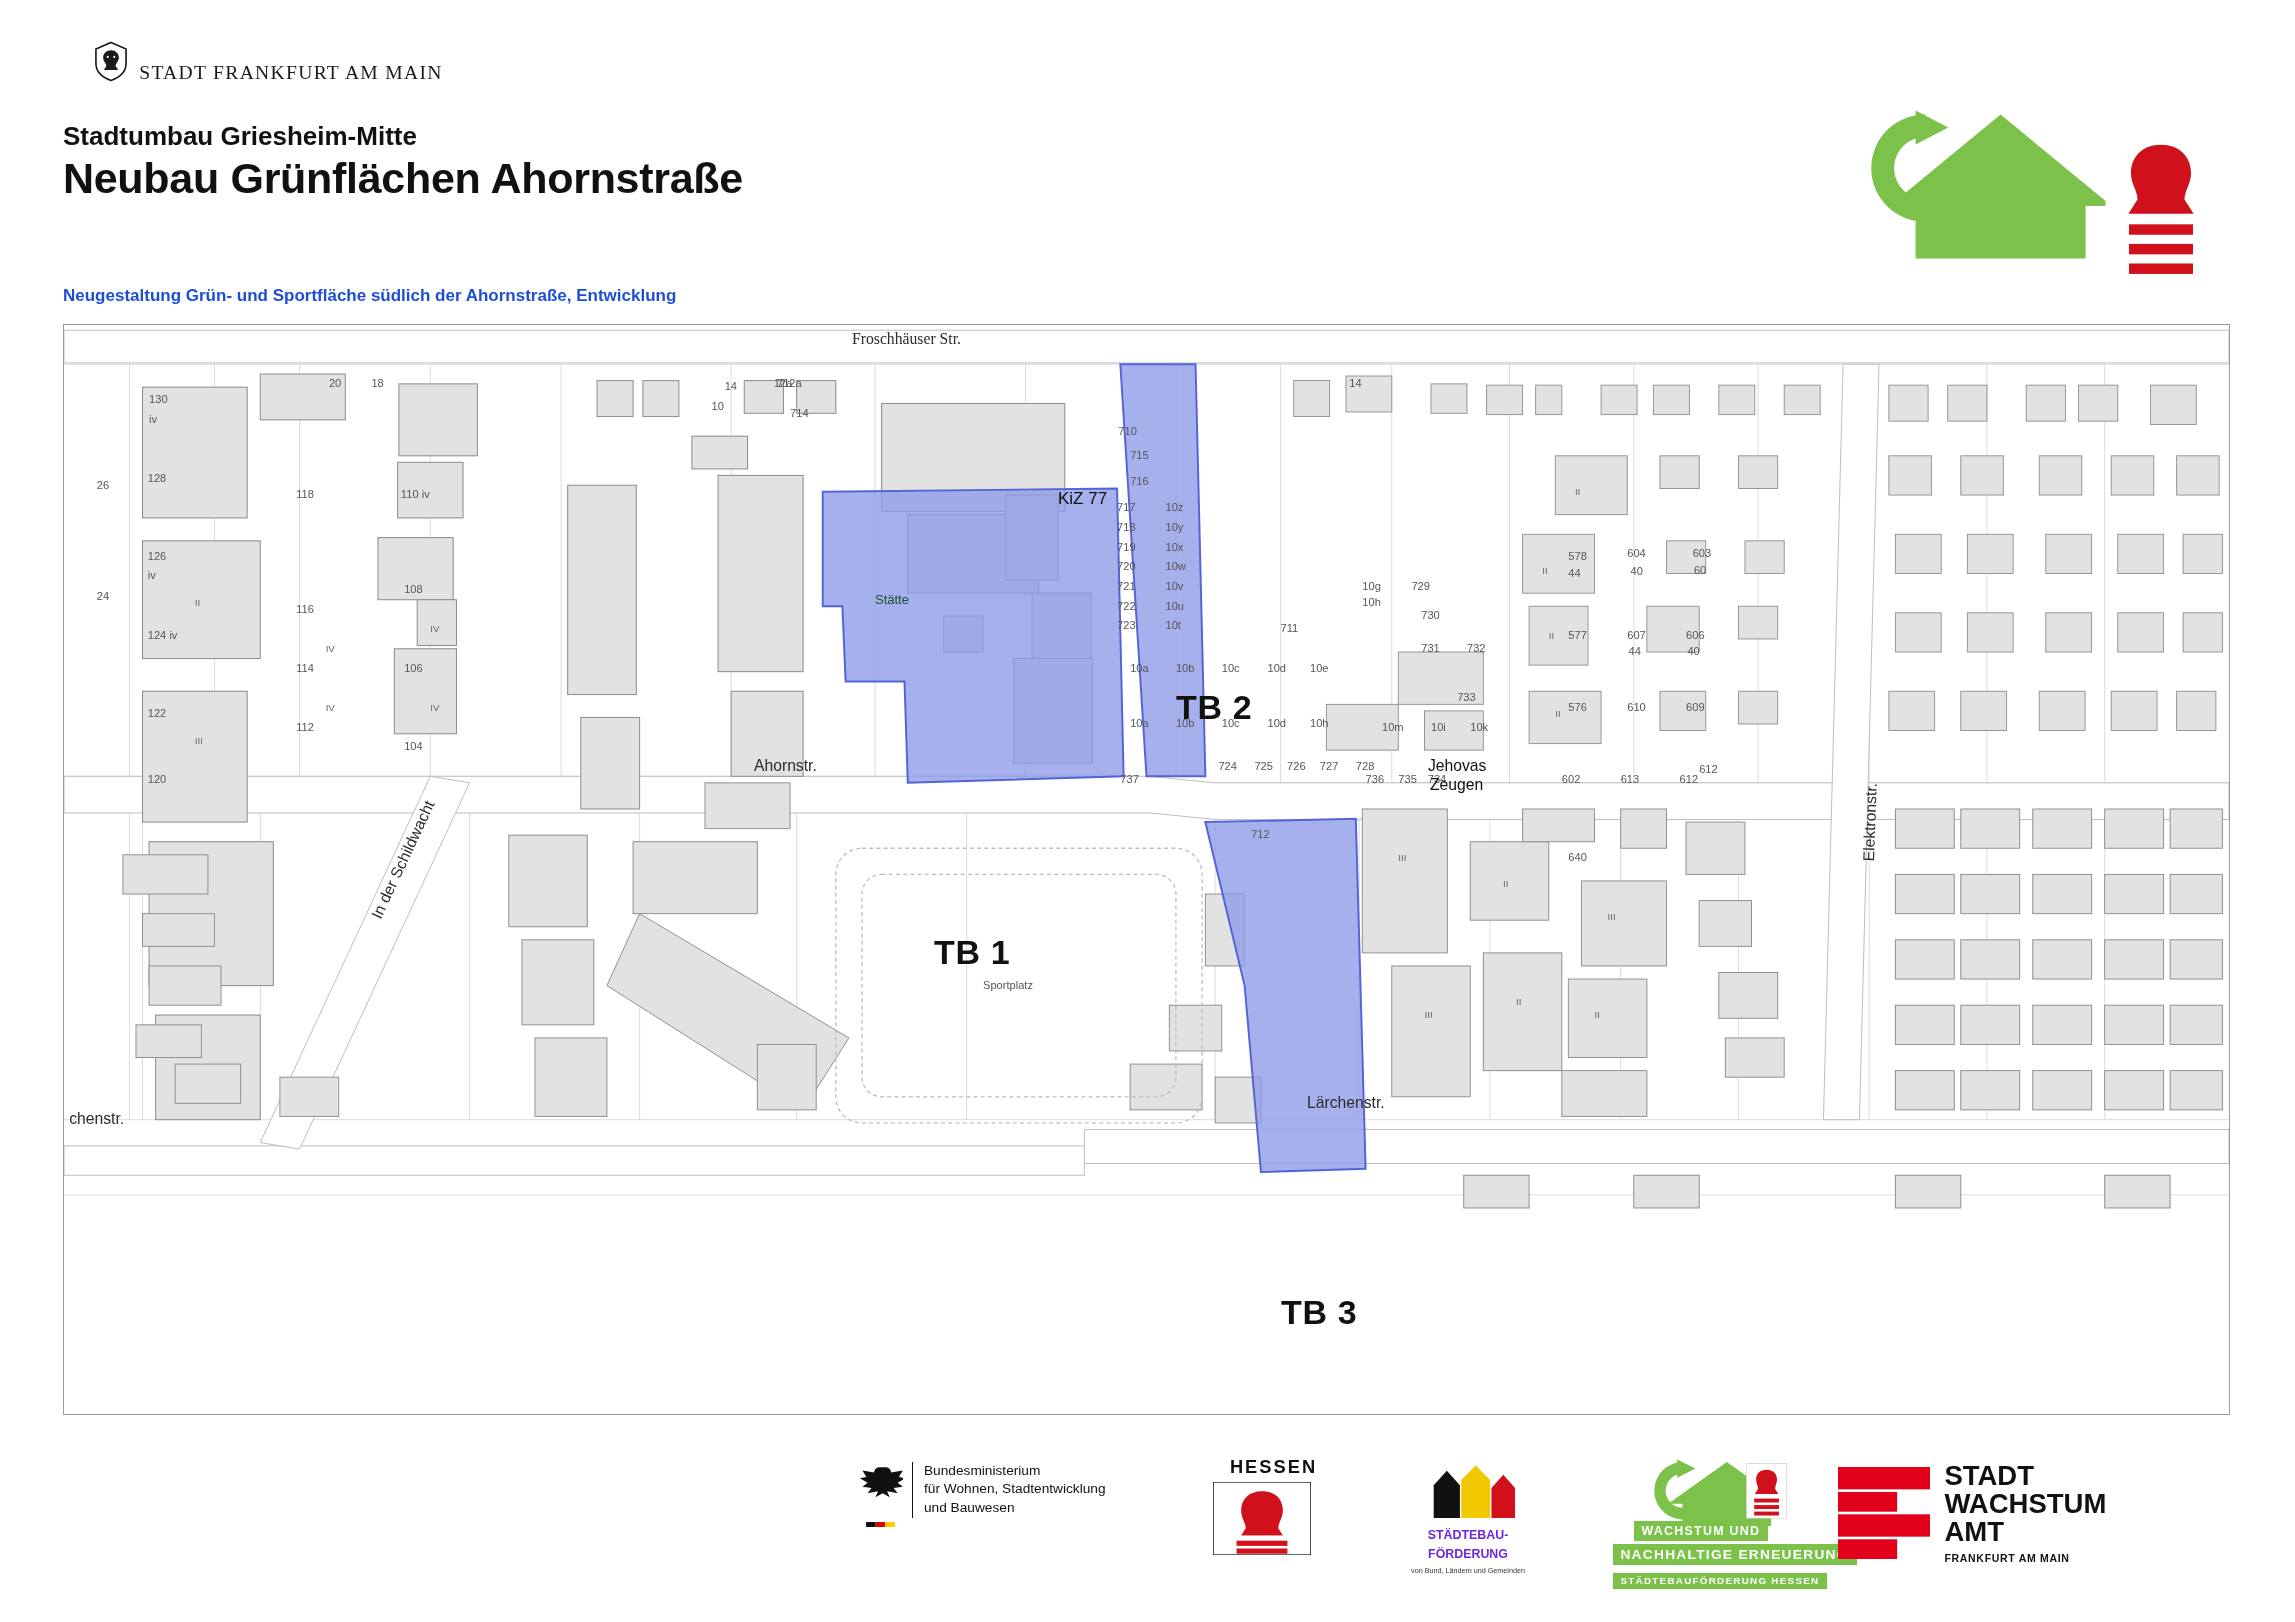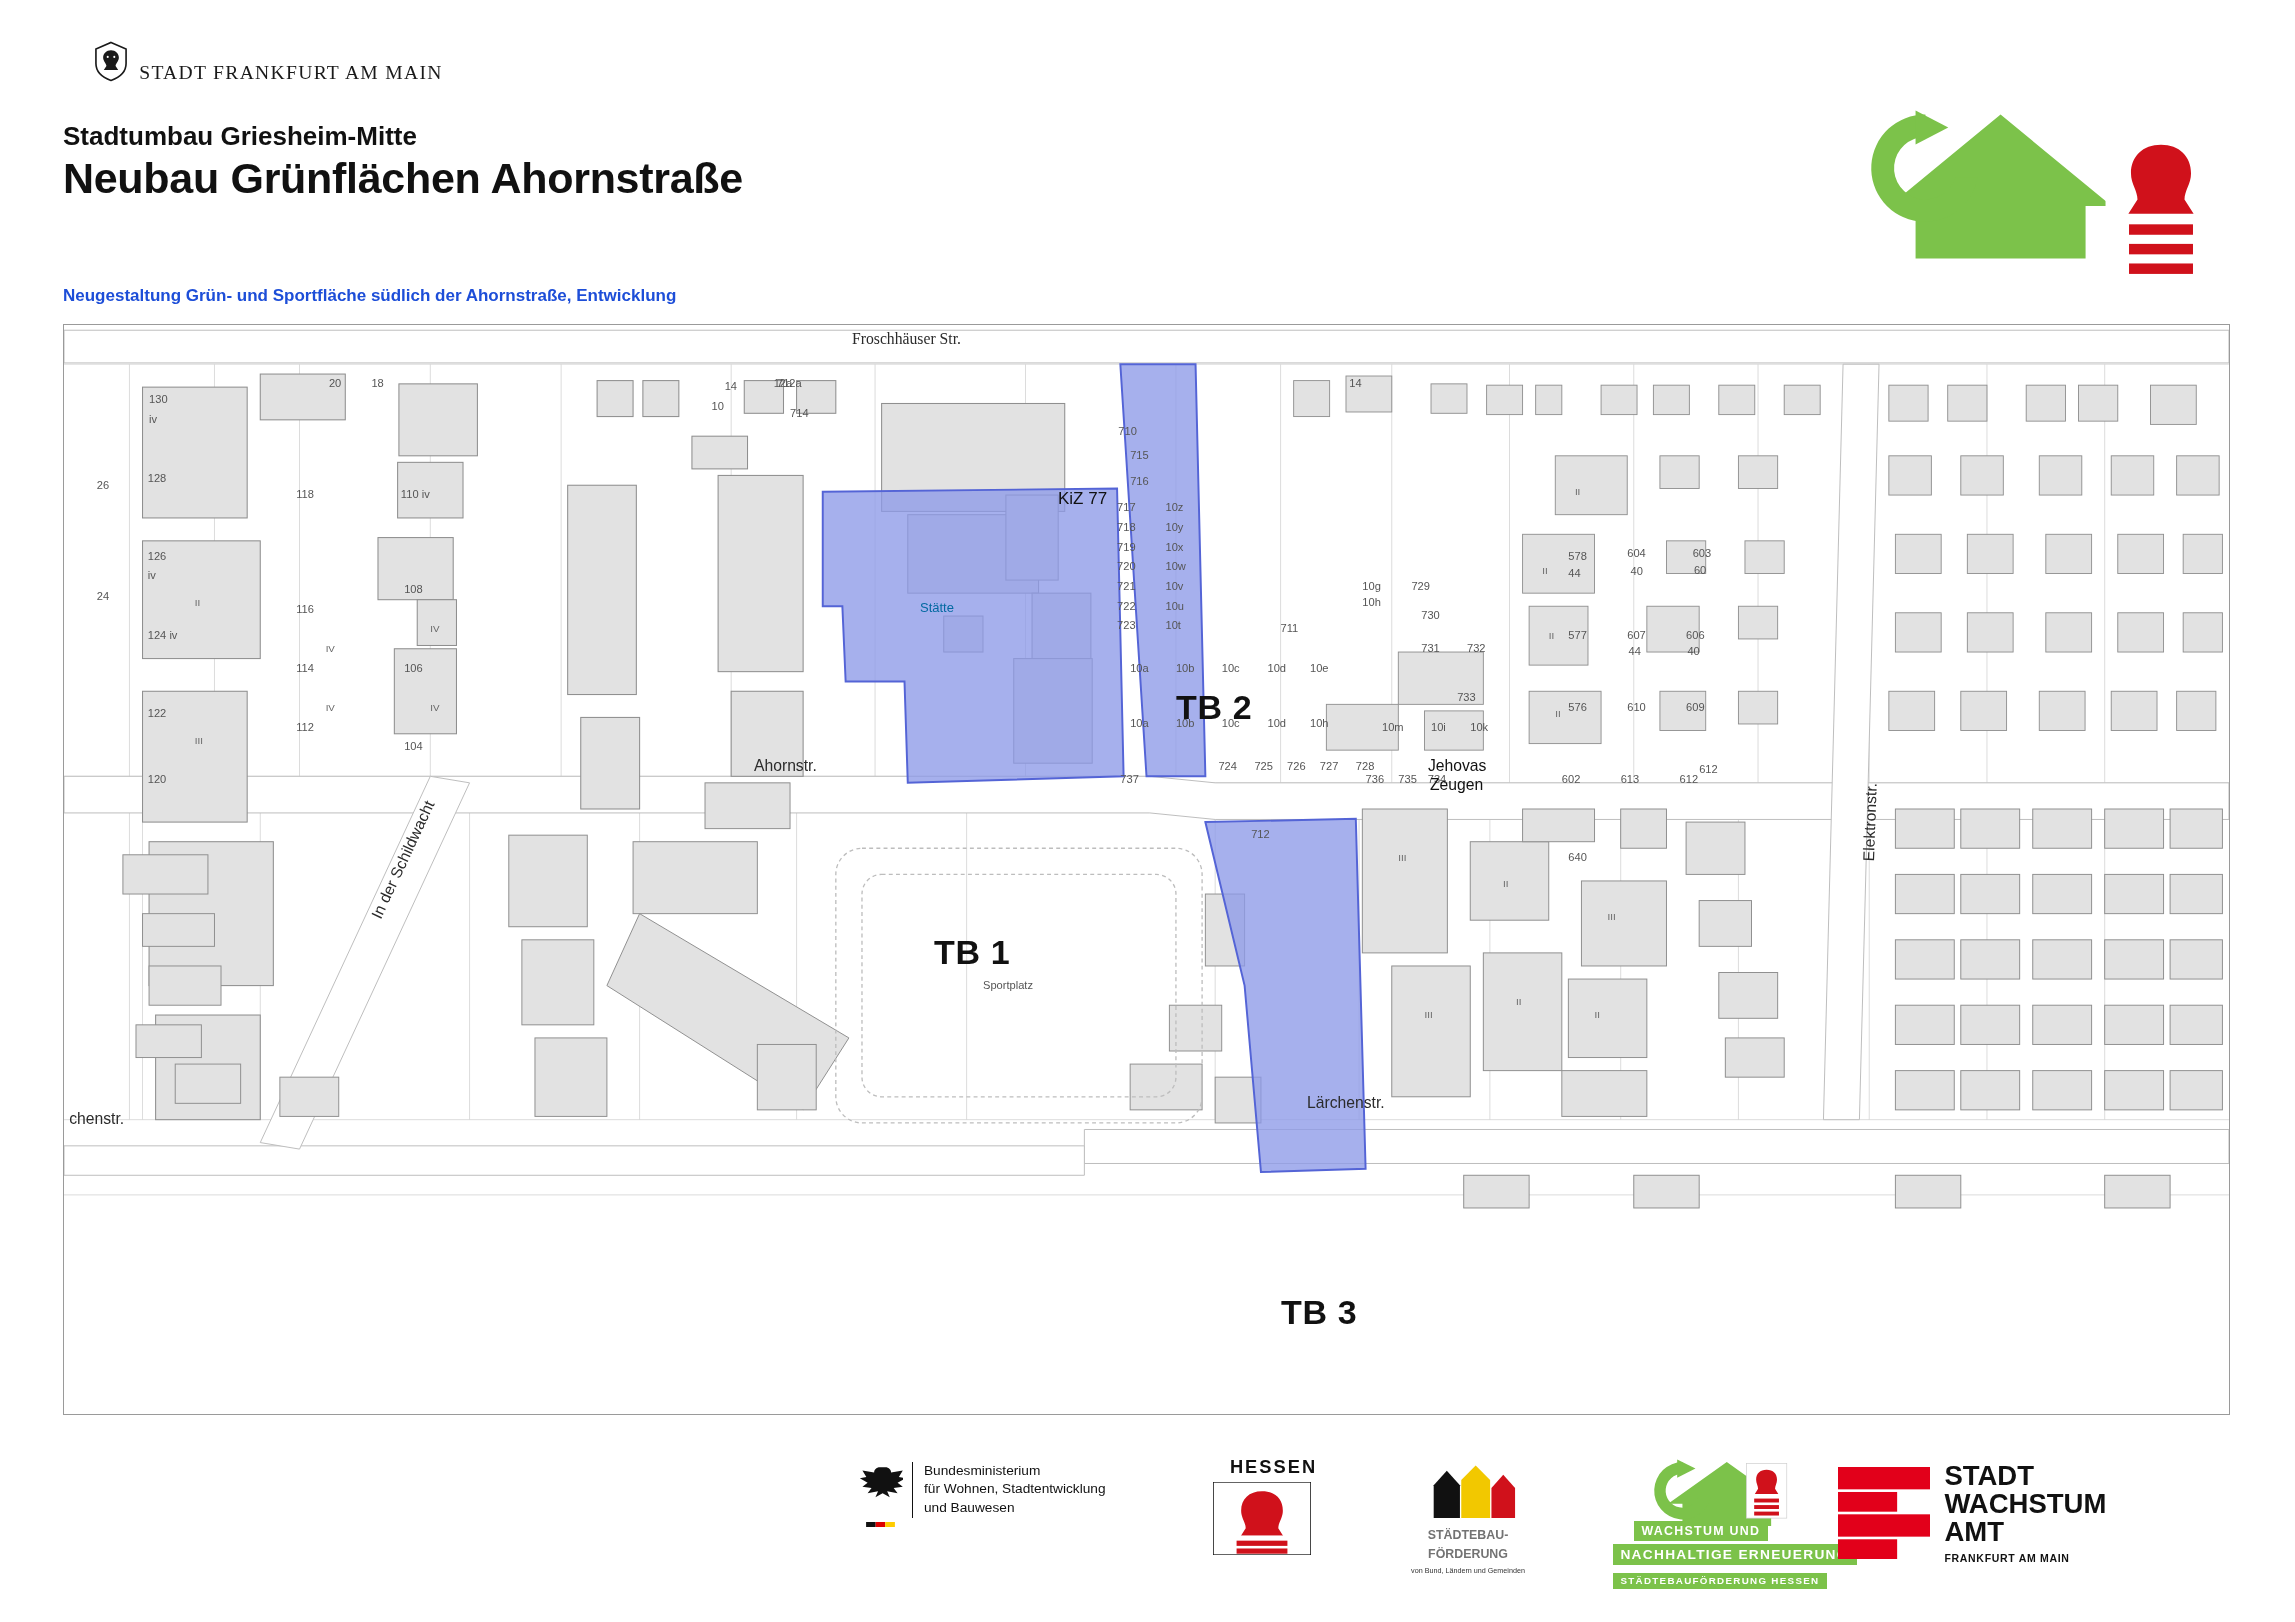--- a/index.html
+++ b/index.html
@@ -87,21 +87,21 @@
   .bmwsb .divider{width:1.3px;height:56px;background:#111;margin-right:10.5px;}
   .bmwsb .txt{font-size:13.7px;line-height:1.35;color:#111;}
   .bmwsb .flag{position:absolute;left:9.2px;top:60px;width:29px;height:5.9px;}
 
   .hessen-f{left:1213px;top:14.4px;width:121px;}
   .hessen-f .hw{font-size:18.3px;font-weight:bold;letter-spacing:2px;color:#111;text-align:center;}
   .hessen-f .shield{margin:3.9px auto 0;width:98px;height:73px;}
 
   .staedtebau{left:1393px;top:17px;width:150px;text-align:center;}
   .staedtebau .houses{height:63px;}
-  .staedtebau .cap{font-size:12.4px;font-weight:bold;line-height:1.25;color:#737373;margin-top:3.9px;}
+  .staedtebau .cap{font-size:12.4px;font-weight:bold;line-height:1.25;color:#6d28d9;margin-top:3.9px;}
   .staedtebau .sub{font-size:7.2px;line-height:1.3;color:#333;margin-top:3.3px;}
 
   .wachstum-f{left:1606px;top:15.7px;width:216px;}
   .wf-band{background:#7cc24a;color:#fff;font-weight:bold;letter-spacing:1.3px;white-space:nowrap;}
   .wf-b1{position:absolute;left:27.5px;top:63px;font-size:12.4px;padding:3.3px 7.9px;}
   .wf-b2{position:absolute;left:6.5px;top:86px;font-size:13.7px;padding:3.3px 7.9px;}
   .wf-b3{position:absolute;left:6.5px;top:115px;font-size:9.8px;padding:2.6px 7.9px;}
 
   .stadtplanung{left:1838px;top:19.6px;}
   .sp-mark{width:92px;height:92px;margin-right:14.4px;}
@@ -479,21 +479,21 @@
     <div class="street-label" style="left:788px;top:5.2px;font-family:Liberation Serif, serif;">Froschhäuser Str.</div>
     <div class="street-label" style="left:690px;top:432px;">Ahornstr.</div>
     <div class="street-label" style="left:304px;top:589px;transform:rotate(-65deg);transform-origin:left top;">In der Schildwacht</div>
     <div class="street-label" style="left:1243px;top:769px;">Lärchenstr.</div>
     <div class="street-label" style="left:1796px;top:536px;transform:rotate(-88deg);transform-origin:left top;">Elektronstr.</div>
     <div class="street-label" style="left:5.2px;top:785px;">chenstr.</div>
 
     <div class="street-label" style="left:994px;top:164px;font-size:17px;color:#111;">KiZ 77</div>
     <div class="street-label" style="left:1364px;top:432px;font-size:15.7px;color:#111;">Jehovas</div>
     <div class="street-label" style="left:1366px;top:451px;font-size:15.7px;color:#111;">Zeugen</div>
-    <div class="street-label" style="left:811px;top:275px;font-size:13px;color:#0369a1;margin-left:45px;">Stätte</div>
+    <div class="street-label" style="left:811px;top:267px;font-size:13px;color:#14532d;">Stätte</div>
   </div>
 
   <div class="footer">
 
     <div class="f-item bmwsb">
       <svg class="eagle" viewBox="0 0 70 86">
         <g fill="#111">
           <path d="M35 8 c-6 0 -9 4 -9 8 l-18 -3 6 10 -10 2 12 7 -8 6 14 2 -6 8 16 -3 -4 9 11 -6 11 6 -4 -9 16 3 -6 -8 14 -2 -8 -6 12 -7 -10 -2 6 -10 -18 3 c0 -4 -3 -8 -9 -8z"></path>
         </g>
       </svg>

